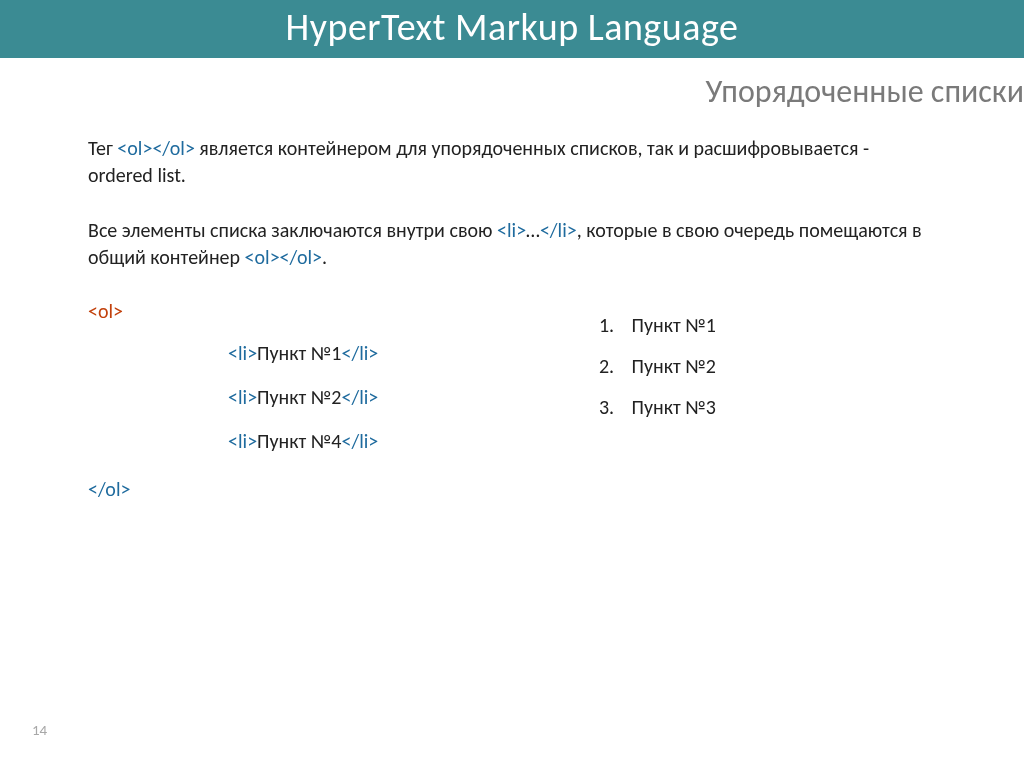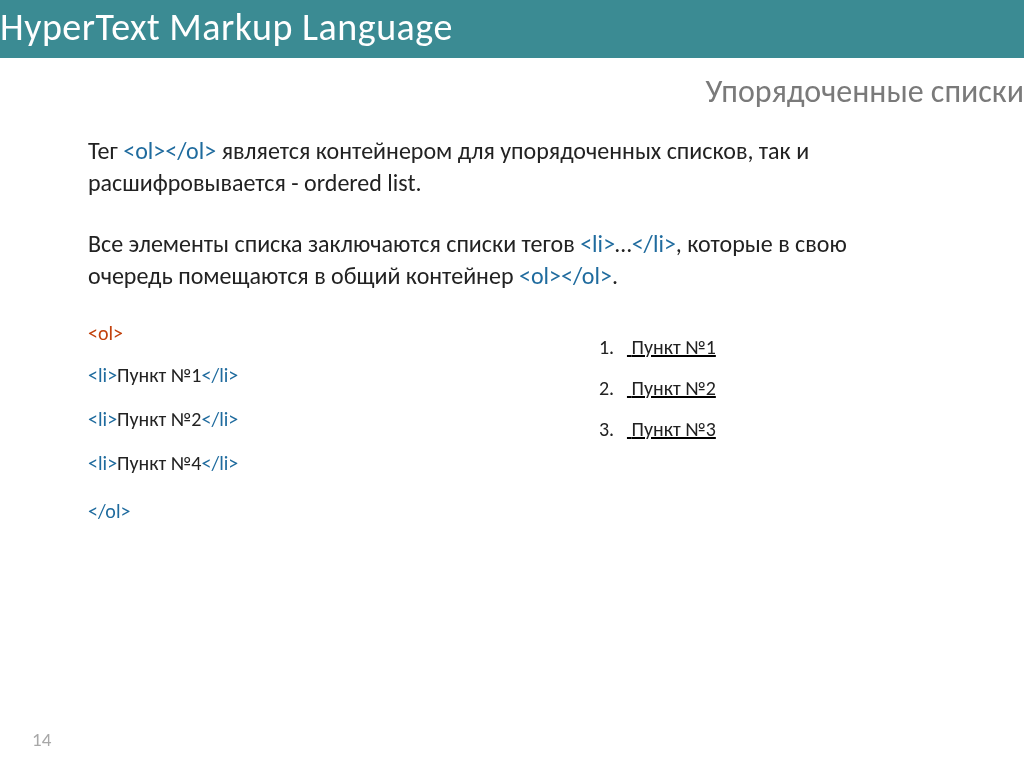--- a/index.html
+++ b/index.html
@@ -12,37 +12,37 @@
       height: 767px;
       font-family: 'Segoe UI', Calibri, Arial, sans-serif;
       background: #ffffff;
       position: relative;
     }
     .header-bar {
       background: #3b8b93;
       color: #ffffff;
       font-size: 38px;
       font-weight: 300;
-      text-align: left;
+      text-align: center;
       padding: 4px 0 8px 0;
       letter-spacing: 0.5px;
     }
     .subtitle {
       color: #7a7a7a;
       font-size: 32px;
       font-weight: 300;
       text-align: right;
       margin-top: 14px;
       margin-bottom: 24px;
     }
     .content {
       padding: 0 88px;
     }
     .paragraph {
-      font-size: 24px;
+      font-size: 20px;
       color: #222;
       line-height: 1.35;
       margin-bottom: 28px;
     }
     .tag-color {
       color: #1f6b9e;
     }
     .code-section {
       display: flex;
       margin-top: 10px;
@@ -51,68 +51,68 @@
       width: 52%;
       font-size: 20px;
       color: #222;
     }
     .code-left .ol-tag {
       color: #c2410c;
       font-size: 20px;
       margin-bottom: 18px;
     }
     .code-left .li-line {
+      margin-left: 140px;
       margin-bottom: 20px;
       font-size: 20px;
     }
     .code-left .ol-close {
       color: #1f6b9e;
       font-size: 20px;
       margin-top: 24px;
     }
     .output-right {
       width: 48%;
       padding-top: 14px;
       padding-left: 70px;
-      text-decoration: underline;
     }
     .output-right .item {
       font-size: 20px;
       color: #222;
       margin-bottom: 17px;
     }
     .output-right .num {
       display: inline-block;
       width: 28px;
     }
     .page-number {
       position: absolute;
-      bottom: 16px;
+      bottom: 28px;
       left: 32px;
-      font-size: 19px;
+      font-size: 15px;
       color: #a8a8a8;
     }
   </style>
 </head>
 <body>
 
 <div class="header-bar">
   <span>HyperText Markup Language</span>
 </div>
 
 <div class="subtitle">Упорядоченные списки</div>
 
 <div class="content">
 
   <div class="paragraph">
     <span>Тег </span><span class="tag-color">&lt;ol&gt;&lt;/ol&gt;</span><span> является контейнером для упорядоченных списков, так и расшифровывается - ordered list.</span>
   </div>
 
   <div class="paragraph">
-    <span>Все элементы списка заключаются списки тегов </span><span class="tag-color">&lt;li&gt;</span><span>…</span><span class="tag-color">&lt;/li&gt;</span><span>, которые в свою очередь помещаются в общий контейнер </span><span class="tag-color">&lt;ol&gt;&lt;/ol&gt;</span><span>.</span>
+    <span>Все элементы списка заключаются внутри свою </span><span class="tag-color">&lt;li&gt;</span><span>…</span><span class="tag-color">&lt;/li&gt;</span><span>, которые в свою очередь помещаются в общий контейнер </span><span class="tag-color">&lt;ol&gt;&lt;/ol&gt;</span><span>.</span>
   </div>
 
   <div class="code-section">
     <div class="code-left">
       <div class="ol-tag">&lt;ol&gt;</div>
       <div class="li-line"><span class="tag-color">&lt;li&gt;</span><span>Пункт №1</span><span class="tag-color">&lt;/li&gt;</span></div>
       <div class="li-line"><span class="tag-color">&lt;li&gt;</span><span>Пункт №2</span><span class="tag-color">&lt;/li&gt;</span></div>
       <div class="li-line"><span class="tag-color">&lt;li&gt;</span><span>Пункт №4</span><span class="tag-color">&lt;/li&gt;</span></div>
       <div class="ol-close">&lt;/ol&gt;</div>
     </div>

